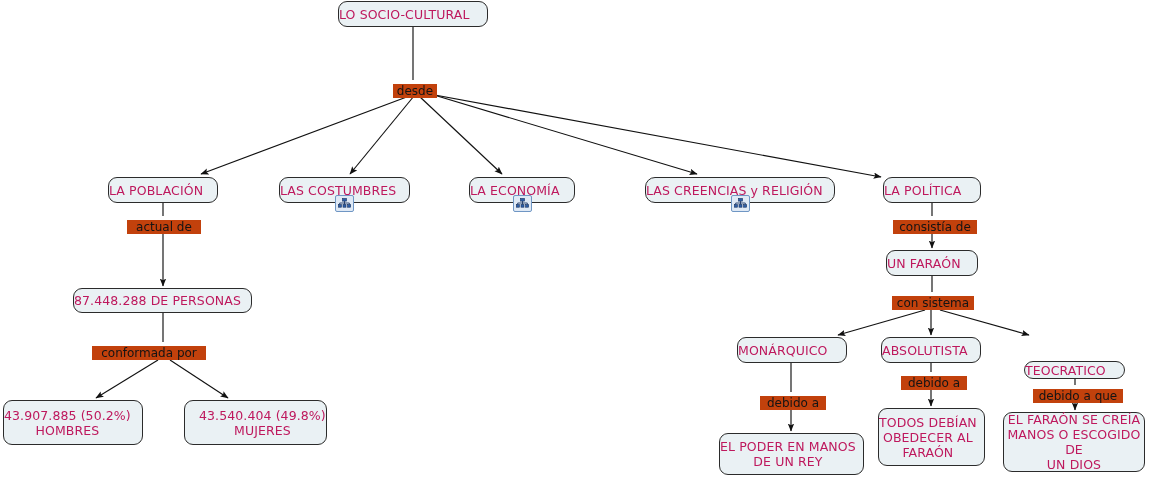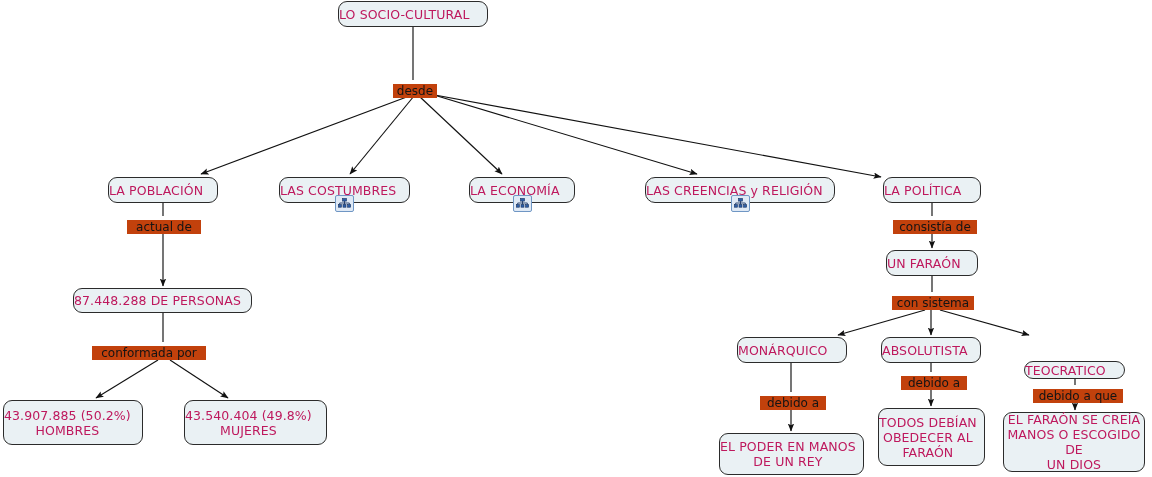--- a/index.html
+++ b/index.html
@@ -136,21 +136,21 @@
           <path d="M6.5 3.1 L6.5 5.0 M1.7 5.0 L11.3 5.0 M1.7 5.0 L1.7 6.6 M6.5 5.0 L6.5 6.6 M11.3 5.0 L11.3 6.6" stroke="#16305e" stroke-width="0.85" fill="none"></path>
           <rect x="0.4" y="6.6" width="3" height="2.6" fill="#2d5fa8" stroke="#16305e" stroke-width="0.6"></rect>
           <rect x="5.0" y="6.6" width="3" height="2.6" fill="#2d5fa8" stroke="#16305e" stroke-width="0.6"></rect>
           <rect x="9.6" y="6.6" width="3" height="2.6" fill="#2d5fa8" stroke="#16305e" stroke-width="0.6"></rect>
         </svg>
       </span>
       <div class="node" style="left: 883px; top: 177px; width: 98px; height: 26px;"><span>LA POLÍTICA</span></div>
       <div class="node" style="left: 73px; top: 288px; width: 179px; height: 25px;"><span>87.448.288 DE PERSONAS</span></div>
       <div class="node" style="left: 3px; top: 400px; width: 140px; height: 45px;"><span>43.907.885 (50.2%)
 HOMBRES</span></div>
-      <div class="node" style="left: 184px; top: 400px; width: 143px; height: 45px;"><span>43.540.404 (49.8%)
+      <div class="node" style="left: 184px; top: 400px; width: 143px; height: 45px; padding-left: 14px;"><span>43.540.404 (49.8%)
 MUJERES</span></div>
       <div class="node" style="left: 886px; top: 250px; width: 92px; height: 26px;"><span>UN FARAÓN</span></div>
       <div class="node" style="left: 737px; top: 337px; width: 110px; height: 26px;"><span>MONÁRQUICO</span></div>
       <div class="node" style="left: 881px; top: 337px; width: 100px; height: 26px;"><span>ABSOLUTISTA</span></div>
       <div class="node" style="left: 1024px; top: 337px; width: 101px; height: 18px; margin-top: 24px;"><span>TEOCRATICO</span></div>
       <div class="node" style="left: 719px; top: 433px; width: 145px; height: 42px;"><span>EL PODER EN MANOS
 DE UN REY</span></div>
       <div class="node" style="left: 878px; top: 408px; width: 107px; height: 58px;"><span>TODOS DEBÍAN
 OBEDECER AL
 FARAÓN</span></div>

